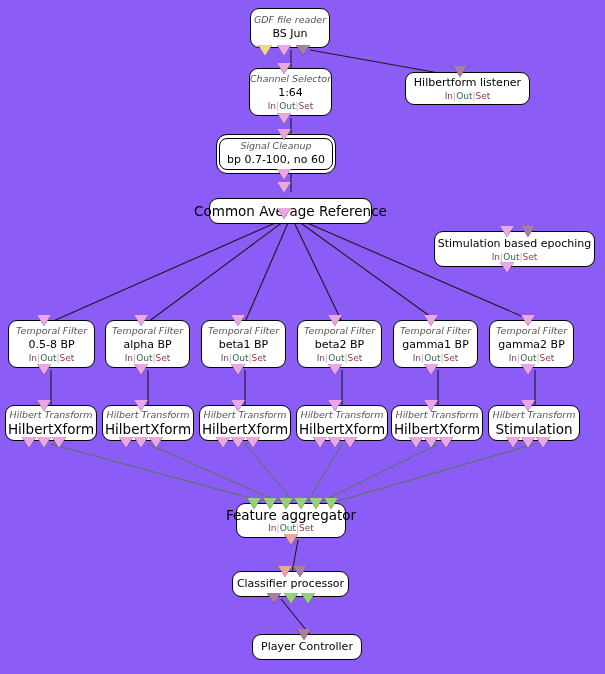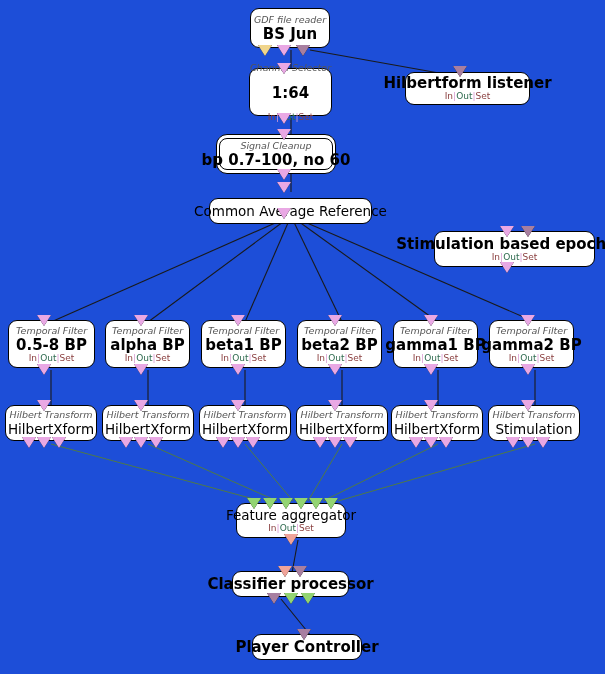--- a/index.html
+++ b/index.html
@@ -50,22 +50,22 @@
     background: #ffffff;
   }
   .subtitle {
     font-style: italic;
     font-size: 9.5px;
     color: #555555;
     line-height: 12px;
     white-space: nowrap;
   }
   .title {
-    font-weight: bold;
-    font-size: 15px;
+    font-weight: normal;
+    font-size: 11px;
     color: #000000;
     line-height: 16px;
     white-space: nowrap;
   }
   .title.plain {
     font-weight: normal;
     font-size: 13.5px;
   }
   .ports {
     font-size: 9px;
@@ -99,21 +99,21 @@
   }
   .tri.magenta { border-top-color: #e9a8e4; }
   .tri.mauve   { border-top-color: #a87fa0; }
   .tri.yellow  { border-top-color: #f0d58c; }
   .tri.green   { border-top-color: #93d472; }
   .tri.salmon  { border-top-color: #f0a49a; }
 </style>
 </head>
 <body>
 
-<div id="canvas" style="background: #1d4ed8;">
+<div id="canvas" style="background: #8b5cf6;">
   <svg id="edges" viewBox="0 0 605 674">
       <polyline points="291,50 291,70" fill="none" stroke="#1a1a1a" stroke-width="1.1"></polyline>
       <polyline points="310,50 467,78" fill="none" stroke="#1a1a1a" stroke-width="1.1"></polyline>
       <polyline points="291,118 291,137" fill="none" stroke="#1a1a1a" stroke-width="1.1"></polyline>
       <polyline points="291,174 291,192" fill="none" stroke="#1a1a1a" stroke-width="1.1"></polyline>
       <polyline points="291,216 51,322" fill="none" stroke="#1a1a1a" stroke-width="1.1"></polyline>
       <polyline points="291,216 148,322" fill="none" stroke="#1a1a1a" stroke-width="1.1"></polyline>
       <polyline points="291,216 245,322" fill="none" stroke="#1a1a1a" stroke-width="1.1"></polyline>
       <polyline points="291,216 342,322" fill="none" stroke="#1a1a1a" stroke-width="1.1"></polyline>
       <polyline points="291,216 438,322" fill="none" stroke="#1a1a1a" stroke-width="1.1"></polyline>
@@ -134,21 +134,21 @@
       <polyline points="281,599 311,636" fill="none" stroke="#1a1a1a" stroke-width="1.1"></polyline>
     </svg>
 <div class="node" style="left: 250px; top: 8px; width: 80px; height: 40px;">
       <div class="subtitle">GDF file reader</div>
       <div class="title">BS Jun</div>
     </div>
     <div class="node" style="left: 405px; top: 72px; width: 125px; height: 33px;">
       <div class="title">Hilbertform listener</div>
       <div class="ports"><span class="p-in">In</span><span class="p-bar">|</span><span class="p-out">Out</span><span class="p-bar">|</span><span class="p-set">Set</span></div>
     </div>
-    <div class="node" style="left: 249px; top: 68px; width: 83px; height: 48px; gap: 11px;">
+    <div class="node" style="left: 249px; top: 68px; width: 83px; height: 48px;">
       <div class="subtitle">Channel Selector</div>
       <div class="title">1:64</div>
       <div class="ports"><span class="p-in">In</span><span class="p-bar">|</span><span class="p-out">Out</span><span class="p-bar">|</span><span class="p-set">Set</span></div>
     </div>
     <div class="node boxed" style="left: 216px; top: 134px; width: 120px; height: 40px;">
       <div class="inner-box">
         <div class="subtitle">Signal Cleanup</div>
         <div class="title">bp 0.7-100, no 60</div>
       </div>
     </div>

